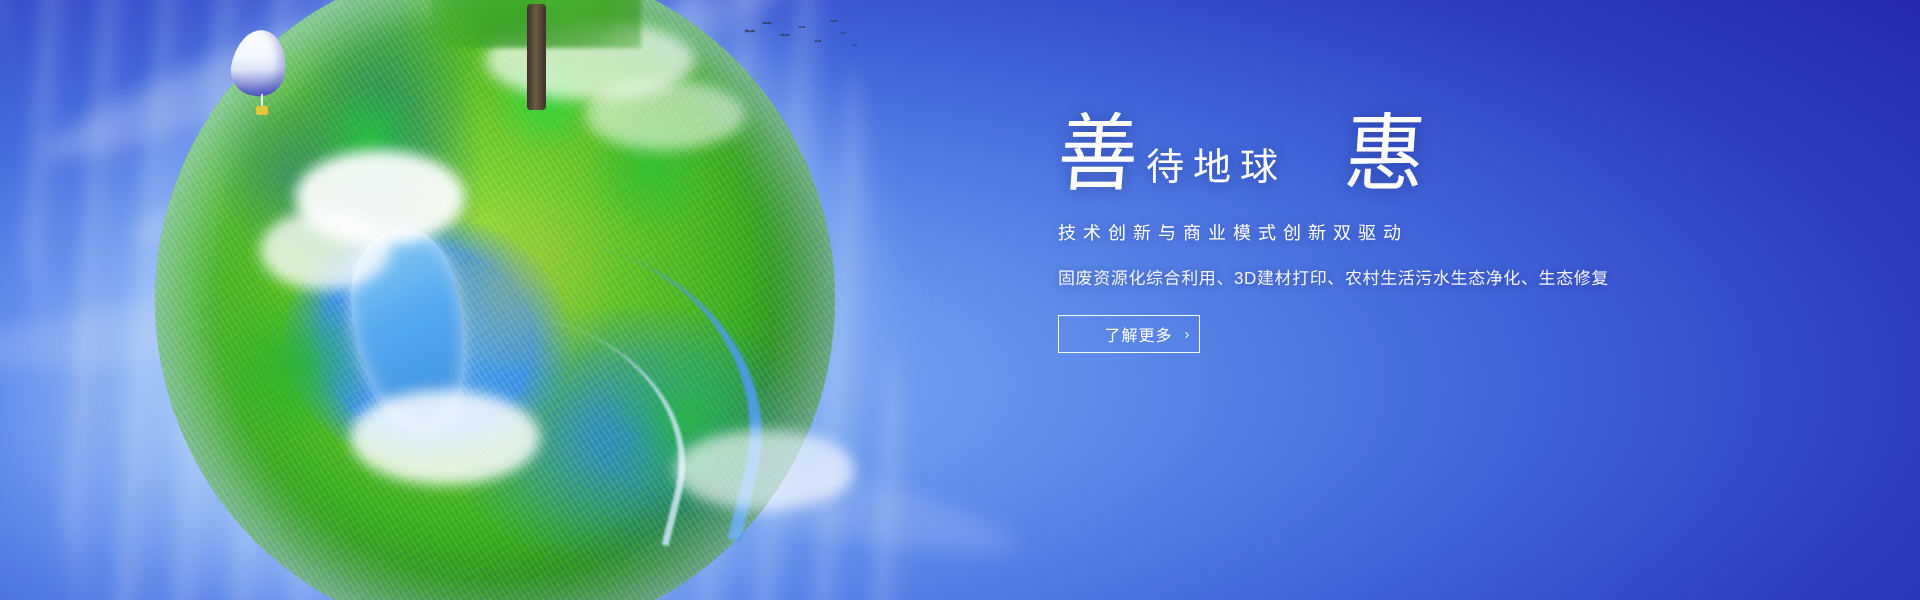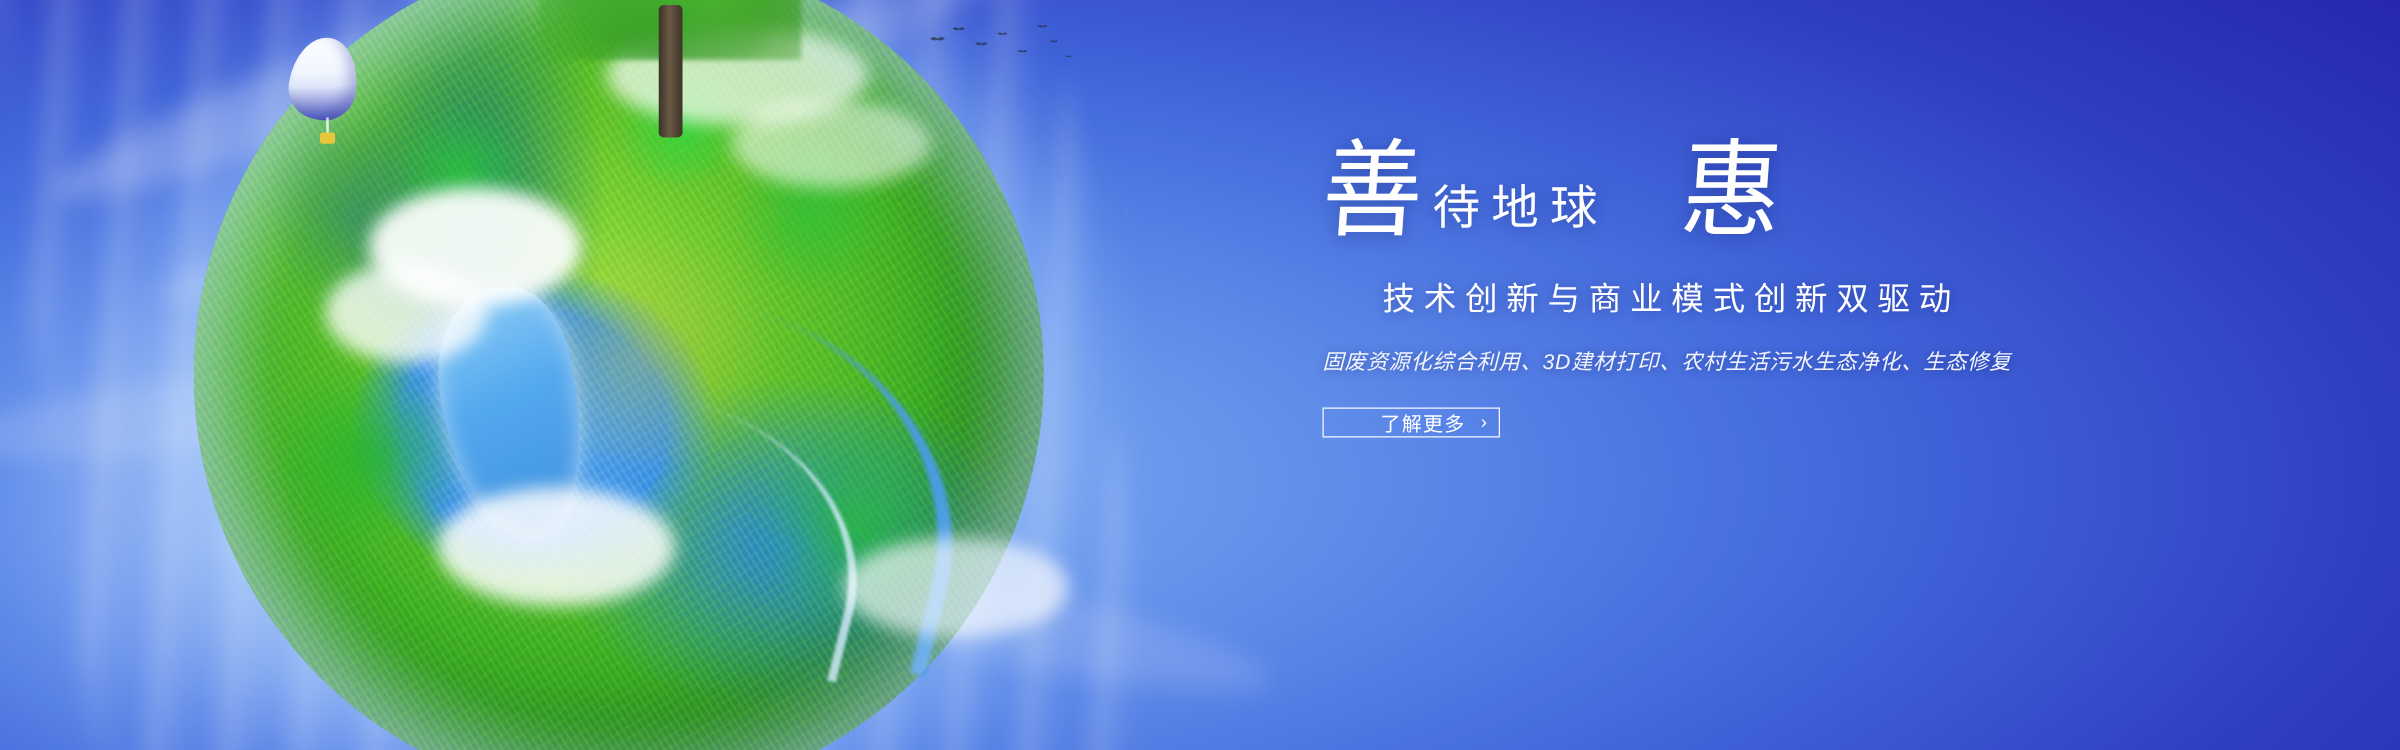--- a/index.html
+++ b/index.html
@@ -137,32 +137,32 @@
     transform:skewX(-4deg) scaleY(1.06);
     letter-spacing:0;
   }
   .rest-char{
     font-size:38px;letter-spacing:9px;font-weight:400;
     padding-bottom:6px;margin-left:8px;
     font-family:"Liberation Serif","DejaVu Serif",serif;
   }
 
   .subtitle{
-    margin-top:26px;font-size:26px;letter-spacing:7px;color:#fff;
+    margin-top:26px;font-size:18px;letter-spacing:7px;color:#fff;
     font-family:Liberation Sans, sans-serif;font-weight:400;
-    text-shadow:0 1px 10px rgba(10,20,90,.35);white-space:nowrap;margin-left:48px;
+    text-shadow:0 1px 10px rgba(10,20,90,.35);white-space:nowrap;
   }
   .desc{
     margin-top:20px;font-size:17px;letter-spacing:.6px;color:#f2f4ff;
     font-family:"Liberation Sans","DejaVu Sans",sans-serif;
-    text-shadow:0 1px 8px rgba(10,20,90,.4);white-space:nowrap;font-style:italic;
+    text-shadow:0 1px 8px rgba(10,20,90,.4);white-space:nowrap;
   }
   .cta{
     margin-top:26px;display:inline-flex;align-items:center;justify-content:center;gap:12px;
-    width:142px;height:24px;border:1px solid rgba(255,255,255,.95);
+    width:142px;height:38px;border:1px solid rgba(255,255,255,.95);
     background:transparent;color:#fff;cursor:pointer;
     font-size:16px;letter-spacing:1px;
     font-family:"Liberation Sans","DejaVu Sans",sans-serif;
     padding-left:43px;
   }
   .cta .chev{font-size:15px;line-height:1;opacity:.95;}
 </style>
 </head>
 <body>
 

